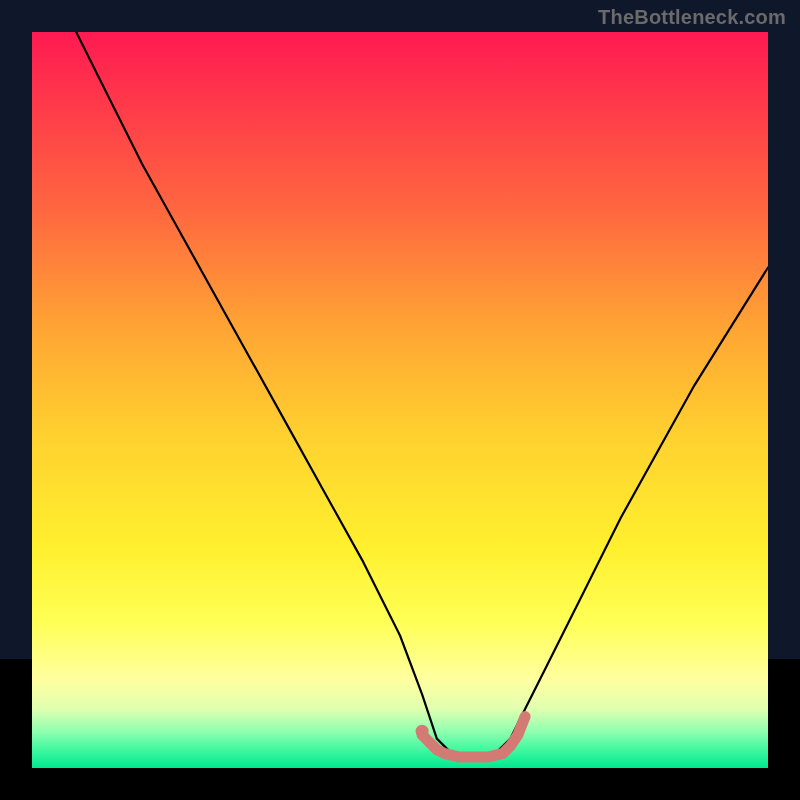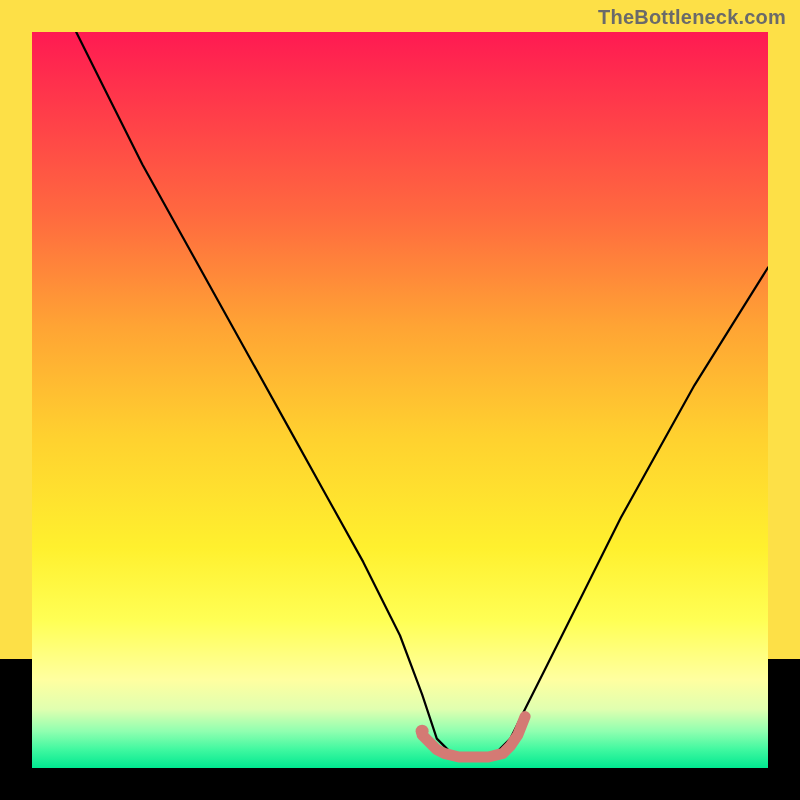--- a/index.html
+++ b/index.html
@@ -10,21 +10,21 @@
     background: #000;
     overflow: hidden;
     font-family: Arial, Helvetica, sans-serif;
   }
   .frame {
     position: absolute;
     top: 0;
     left: 0;
     width: 800px;
     height: 659px;
-    background: #fde047;
+    background: #0f172a;
   }
   .plot-area {
     position: absolute;
     top: 32px;
     left: 32px;
     width: 736px;
     height: 736px;
     background: linear-gradient(to bottom,
       #ff1a52 0%,
       #ff3a4a 10%,

